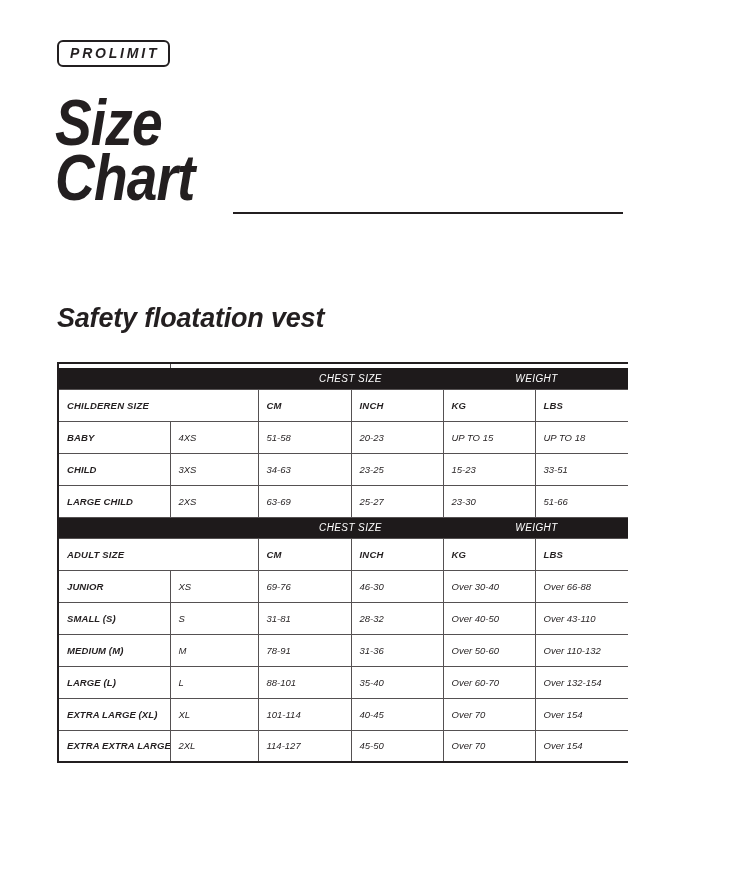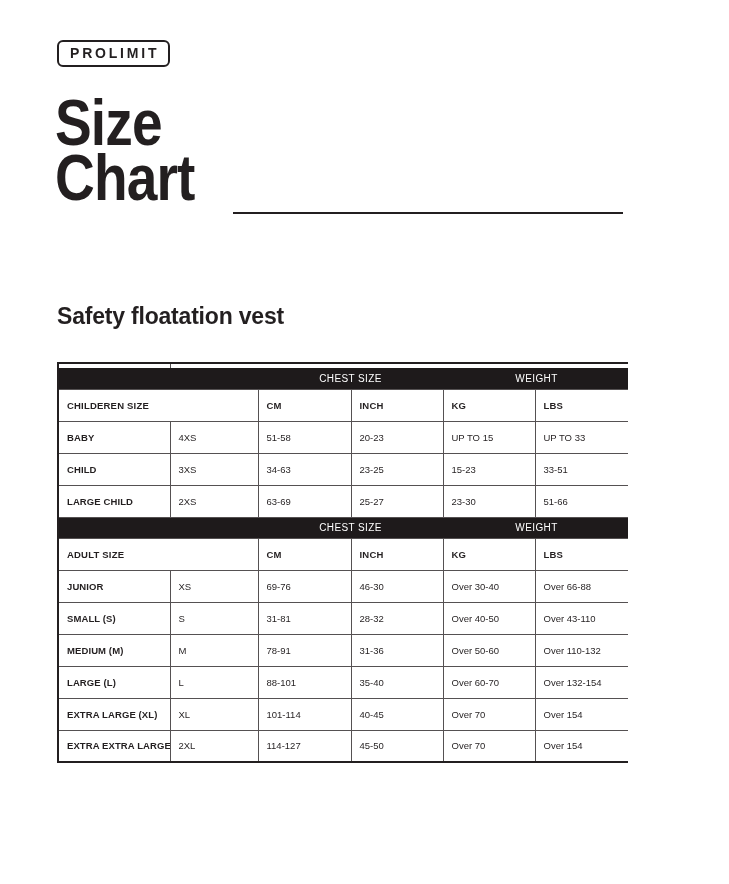--- a/index.html
+++ b/index.html
@@ -5,21 +5,21 @@
   :root{
     --ink:#231f20;
     --bar_bg:#1e1a1b;
     --bar_text:#ffffff;
     --grid:#555152;
     --page_bg:#ffffff;
   }
   *{margin:0;padding:0;box-sizing:border-box;}
   html,body{background:#fff;}
   body{font-family:"Liberation Sans", sans-serif;color:var(--ink);}
-  .page{position:relative;width:628px;height:884px;background:var(--page_bg);overflow:hidden;}
+  .page{position:relative;width:628px;height:884px;background:var(--page_bg);overflow:hidden;font-style:italic;}
 
   .logo{
     position:absolute;left:57px;top:40px;
     border:2px solid var(--ink);border-radius:6px;
     padding:3px 9px 4px 11px;
     font-size:14px;font-weight:bold;letter-spacing:2.8px;
     color:var(--ink);white-space:nowrap;
   }
 
   .big-title{
@@ -30,21 +30,21 @@
     white-space:pre-line;
   }
 
   .title-rule{
     position:absolute;left:233px;top:212px;width:390px;height:2px;
     background:var(--ink);
   }
 
   .product-heading{
     position:absolute;left:57px;top:303px;
-    font-size:23px;font-weight:bold;letter-spacing:-0.2px;
+    font-size:27px;font-weight:bold;letter-spacing:-0.2px;
     color:var(--ink);
     text-align:center;
   }
 
   table.size-table{
     position:absolute;left:57px;top:362px;
     width:573px;table-layout:fixed;border-collapse:collapse;
     border:2px solid var(--ink);
   }
   table.size-table td{
@@ -111,21 +111,21 @@
       <td class="unit-head">KG</td>
       <td class="unit-head">LBS</td>
     </tr>
 
     <tr>
       <td class="name-cell">BABY</td>
       <td class="code-cell">4XS</td>
       <td>51-58</td>
       <td>20-23</td>
       <td>UP TO 15</td>
-      <td>UP TO 33</td>
+      <td>UP TO 18</td>
     </tr>
     <tr>
       <td class="name-cell">CHILD</td>
       <td class="code-cell">3XS</td>
       <td>34-63</td>
       <td>23-25</td>
       <td>15-23</td>
       <td>33-51</td>
     </tr>
     <tr>

